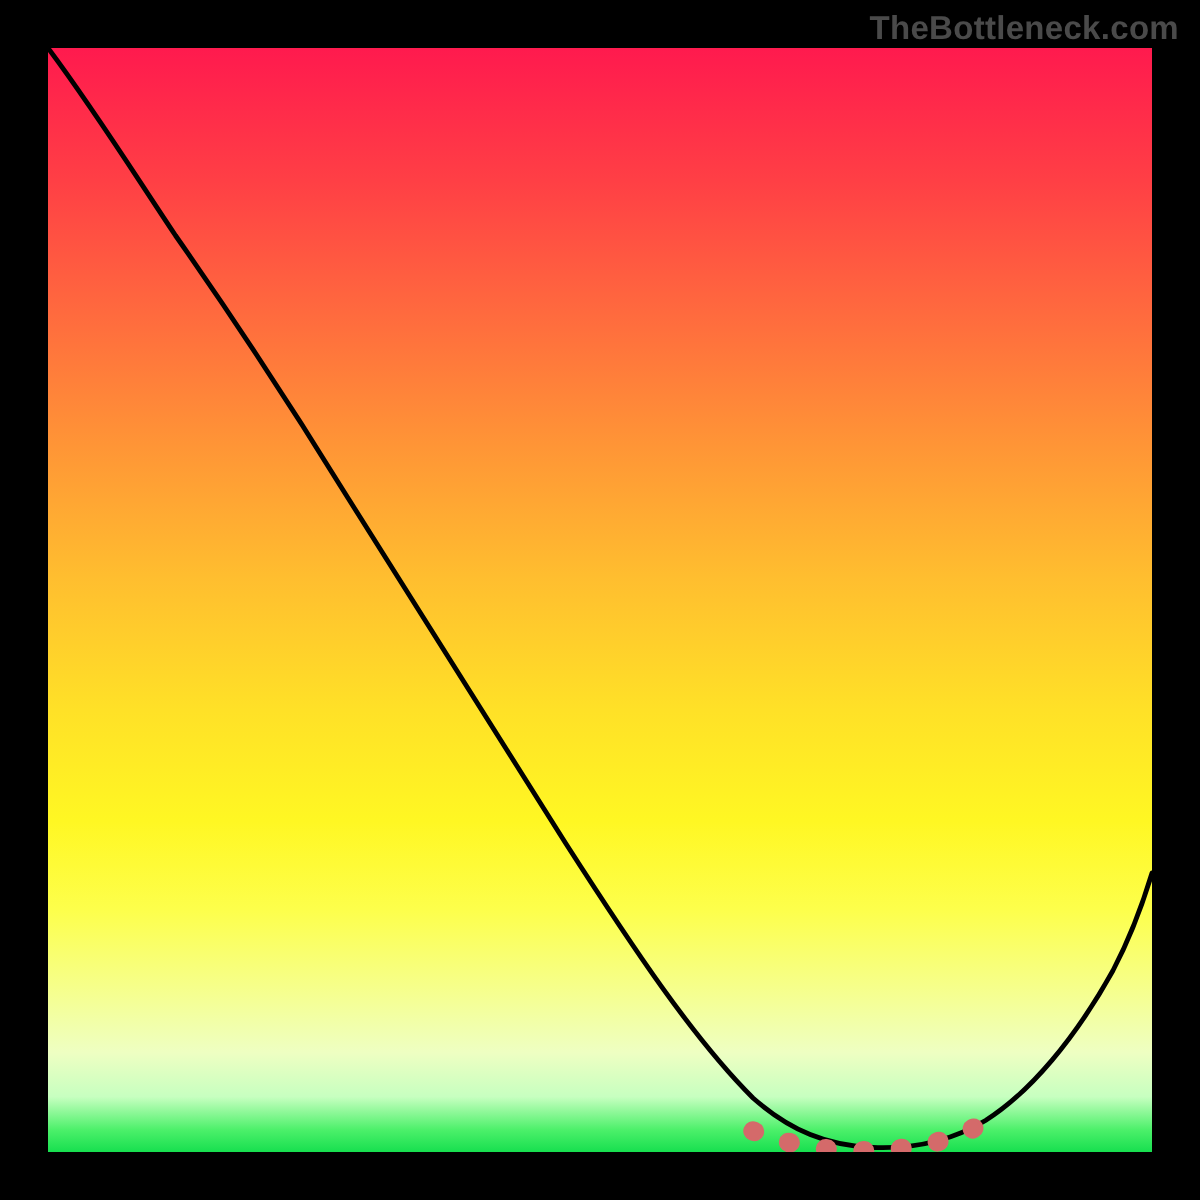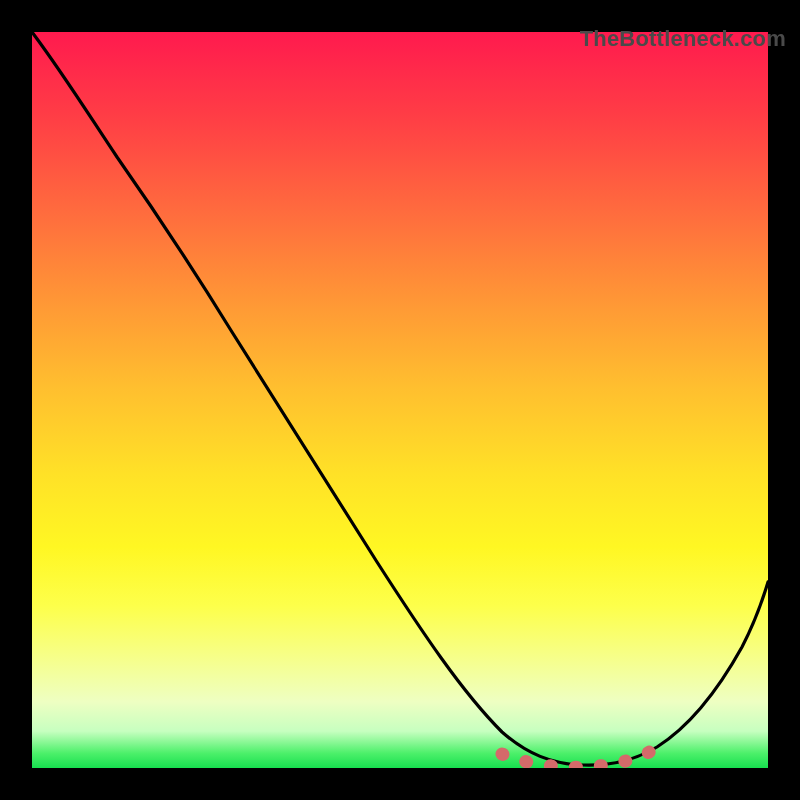--- a/index.html
+++ b/index.html
@@ -13,21 +13,20 @@
   .watermark {
     position: absolute;
     top: 6px;
     right: 14px;
     font-family: Arial, Helvetica, sans-serif;
     font-size: 22px;
     font-weight: bold;
     color: #4a4a4a;
     z-index: 3;
     letter-spacing: 0.2px;
-    margin-top: 20px;
   }
   .plot {
     position: absolute;
     left: 32px;
     top: 32px;
     width: 736px;
     height: 736px;
     background: #fff;
     overflow: hidden;
   }

